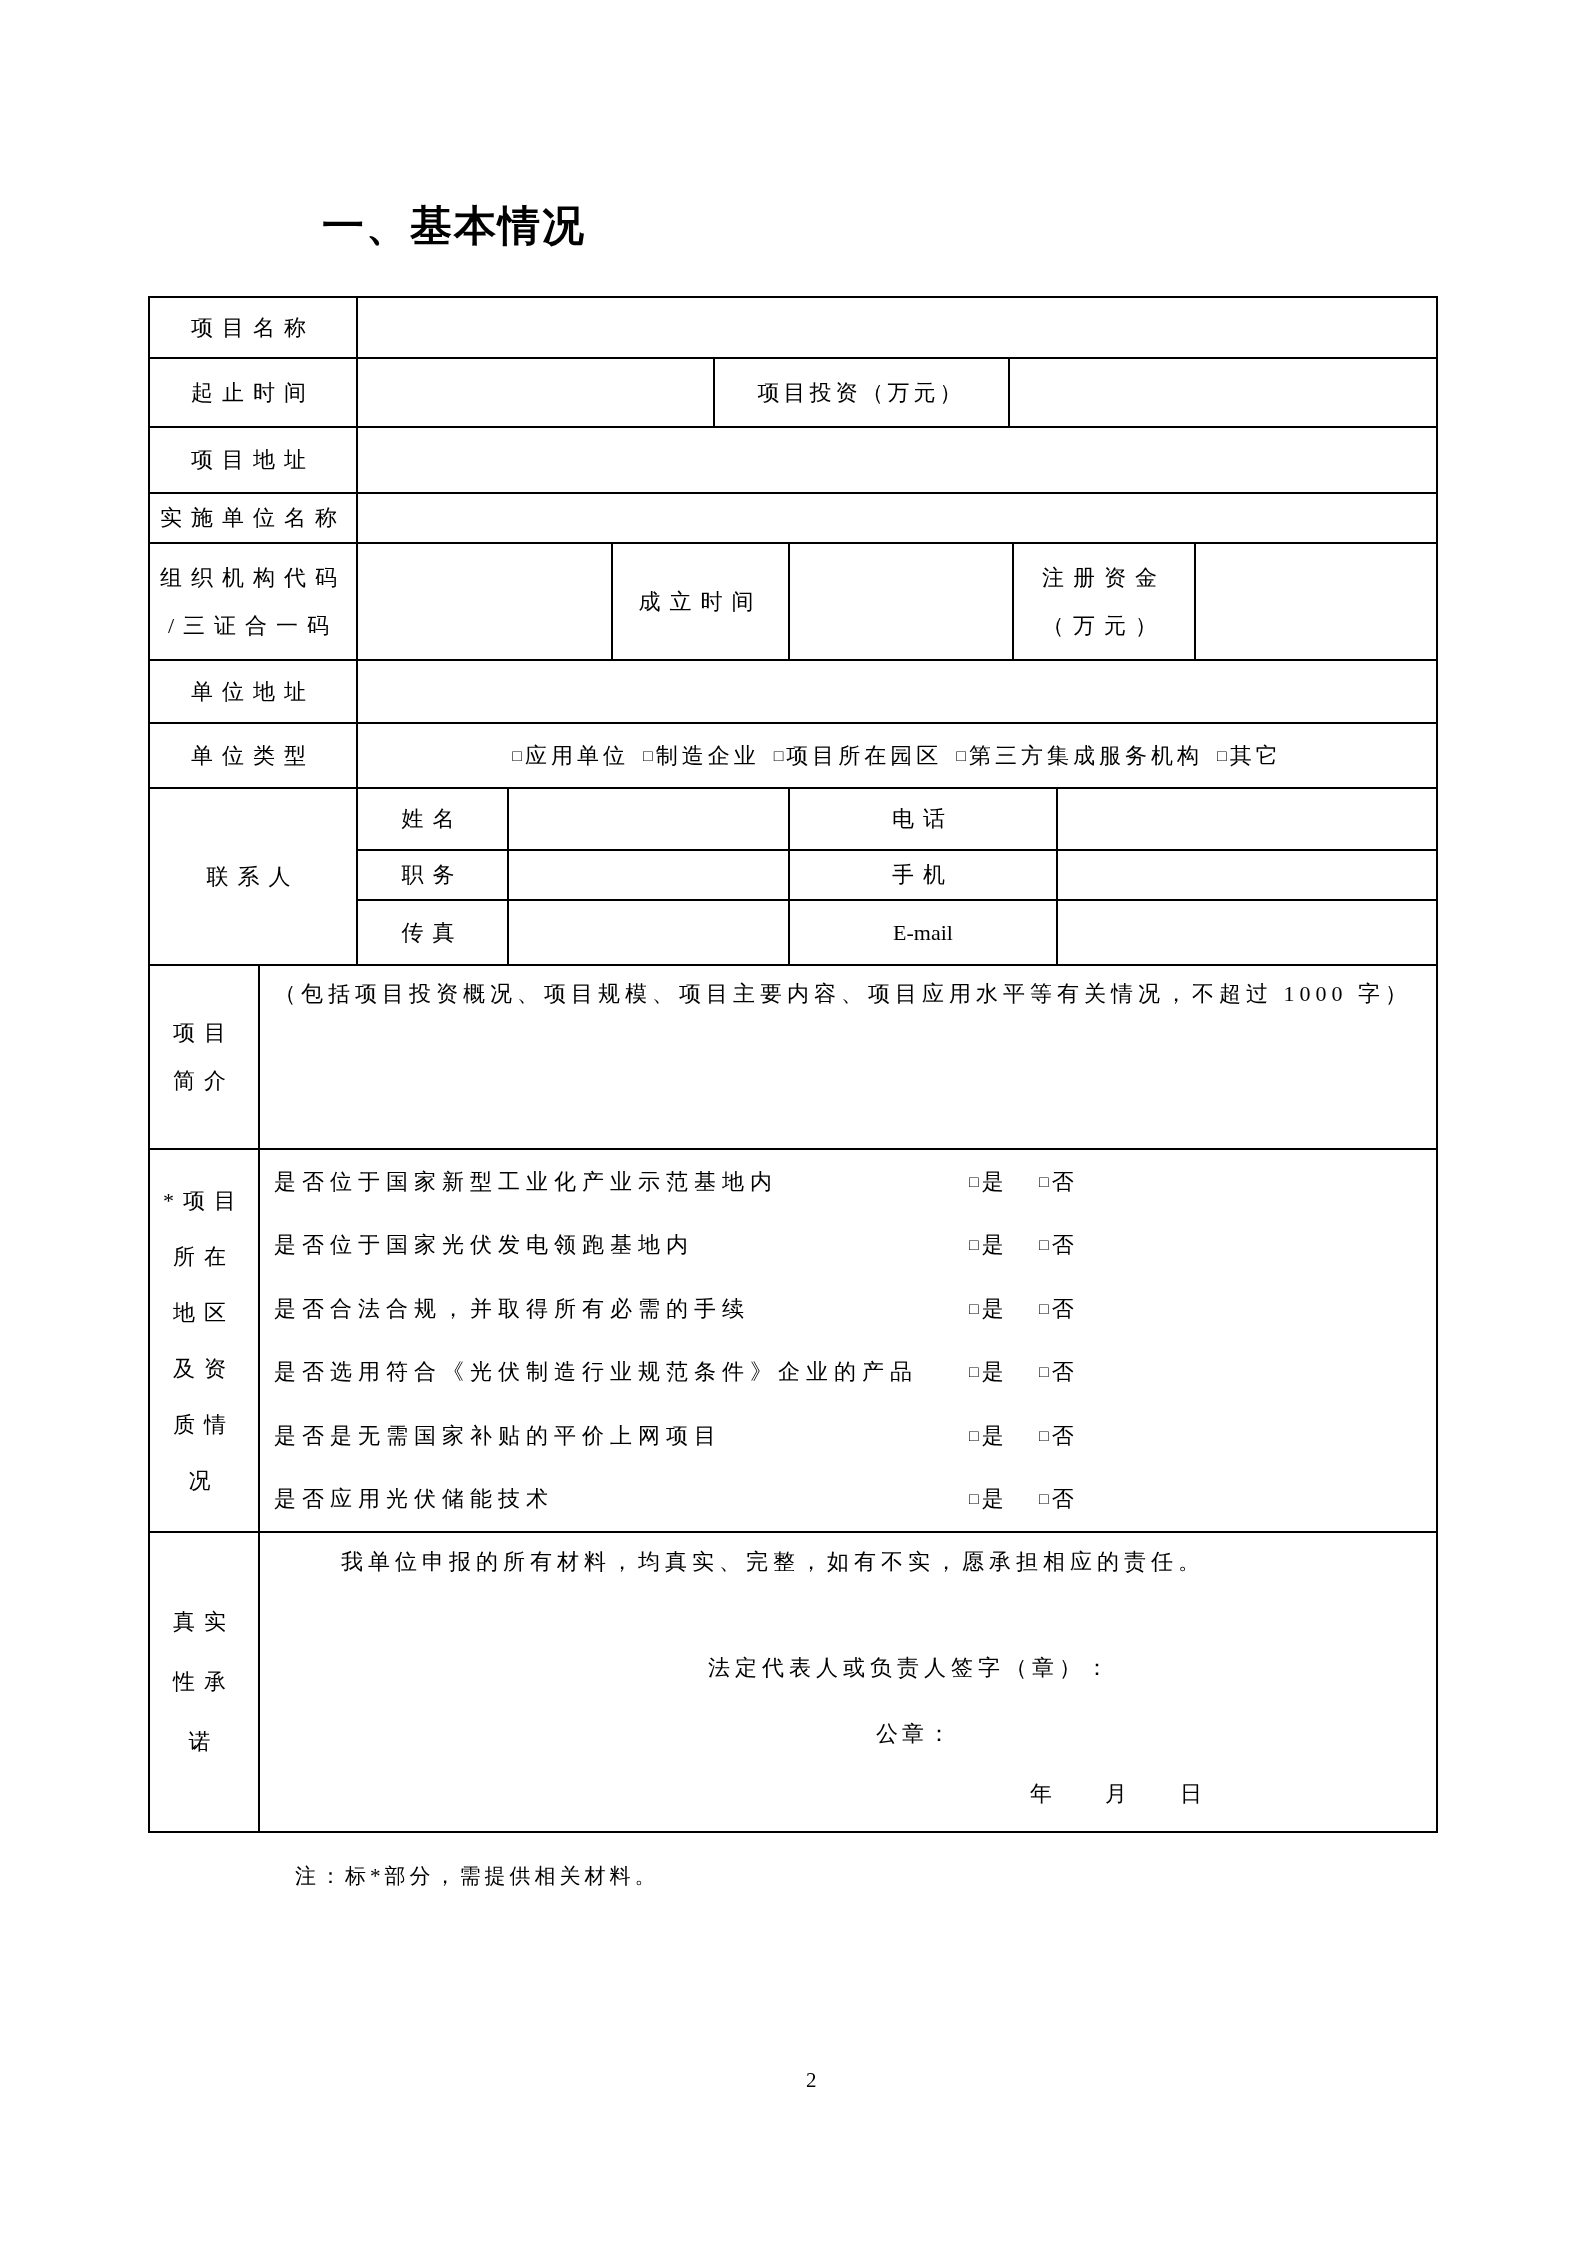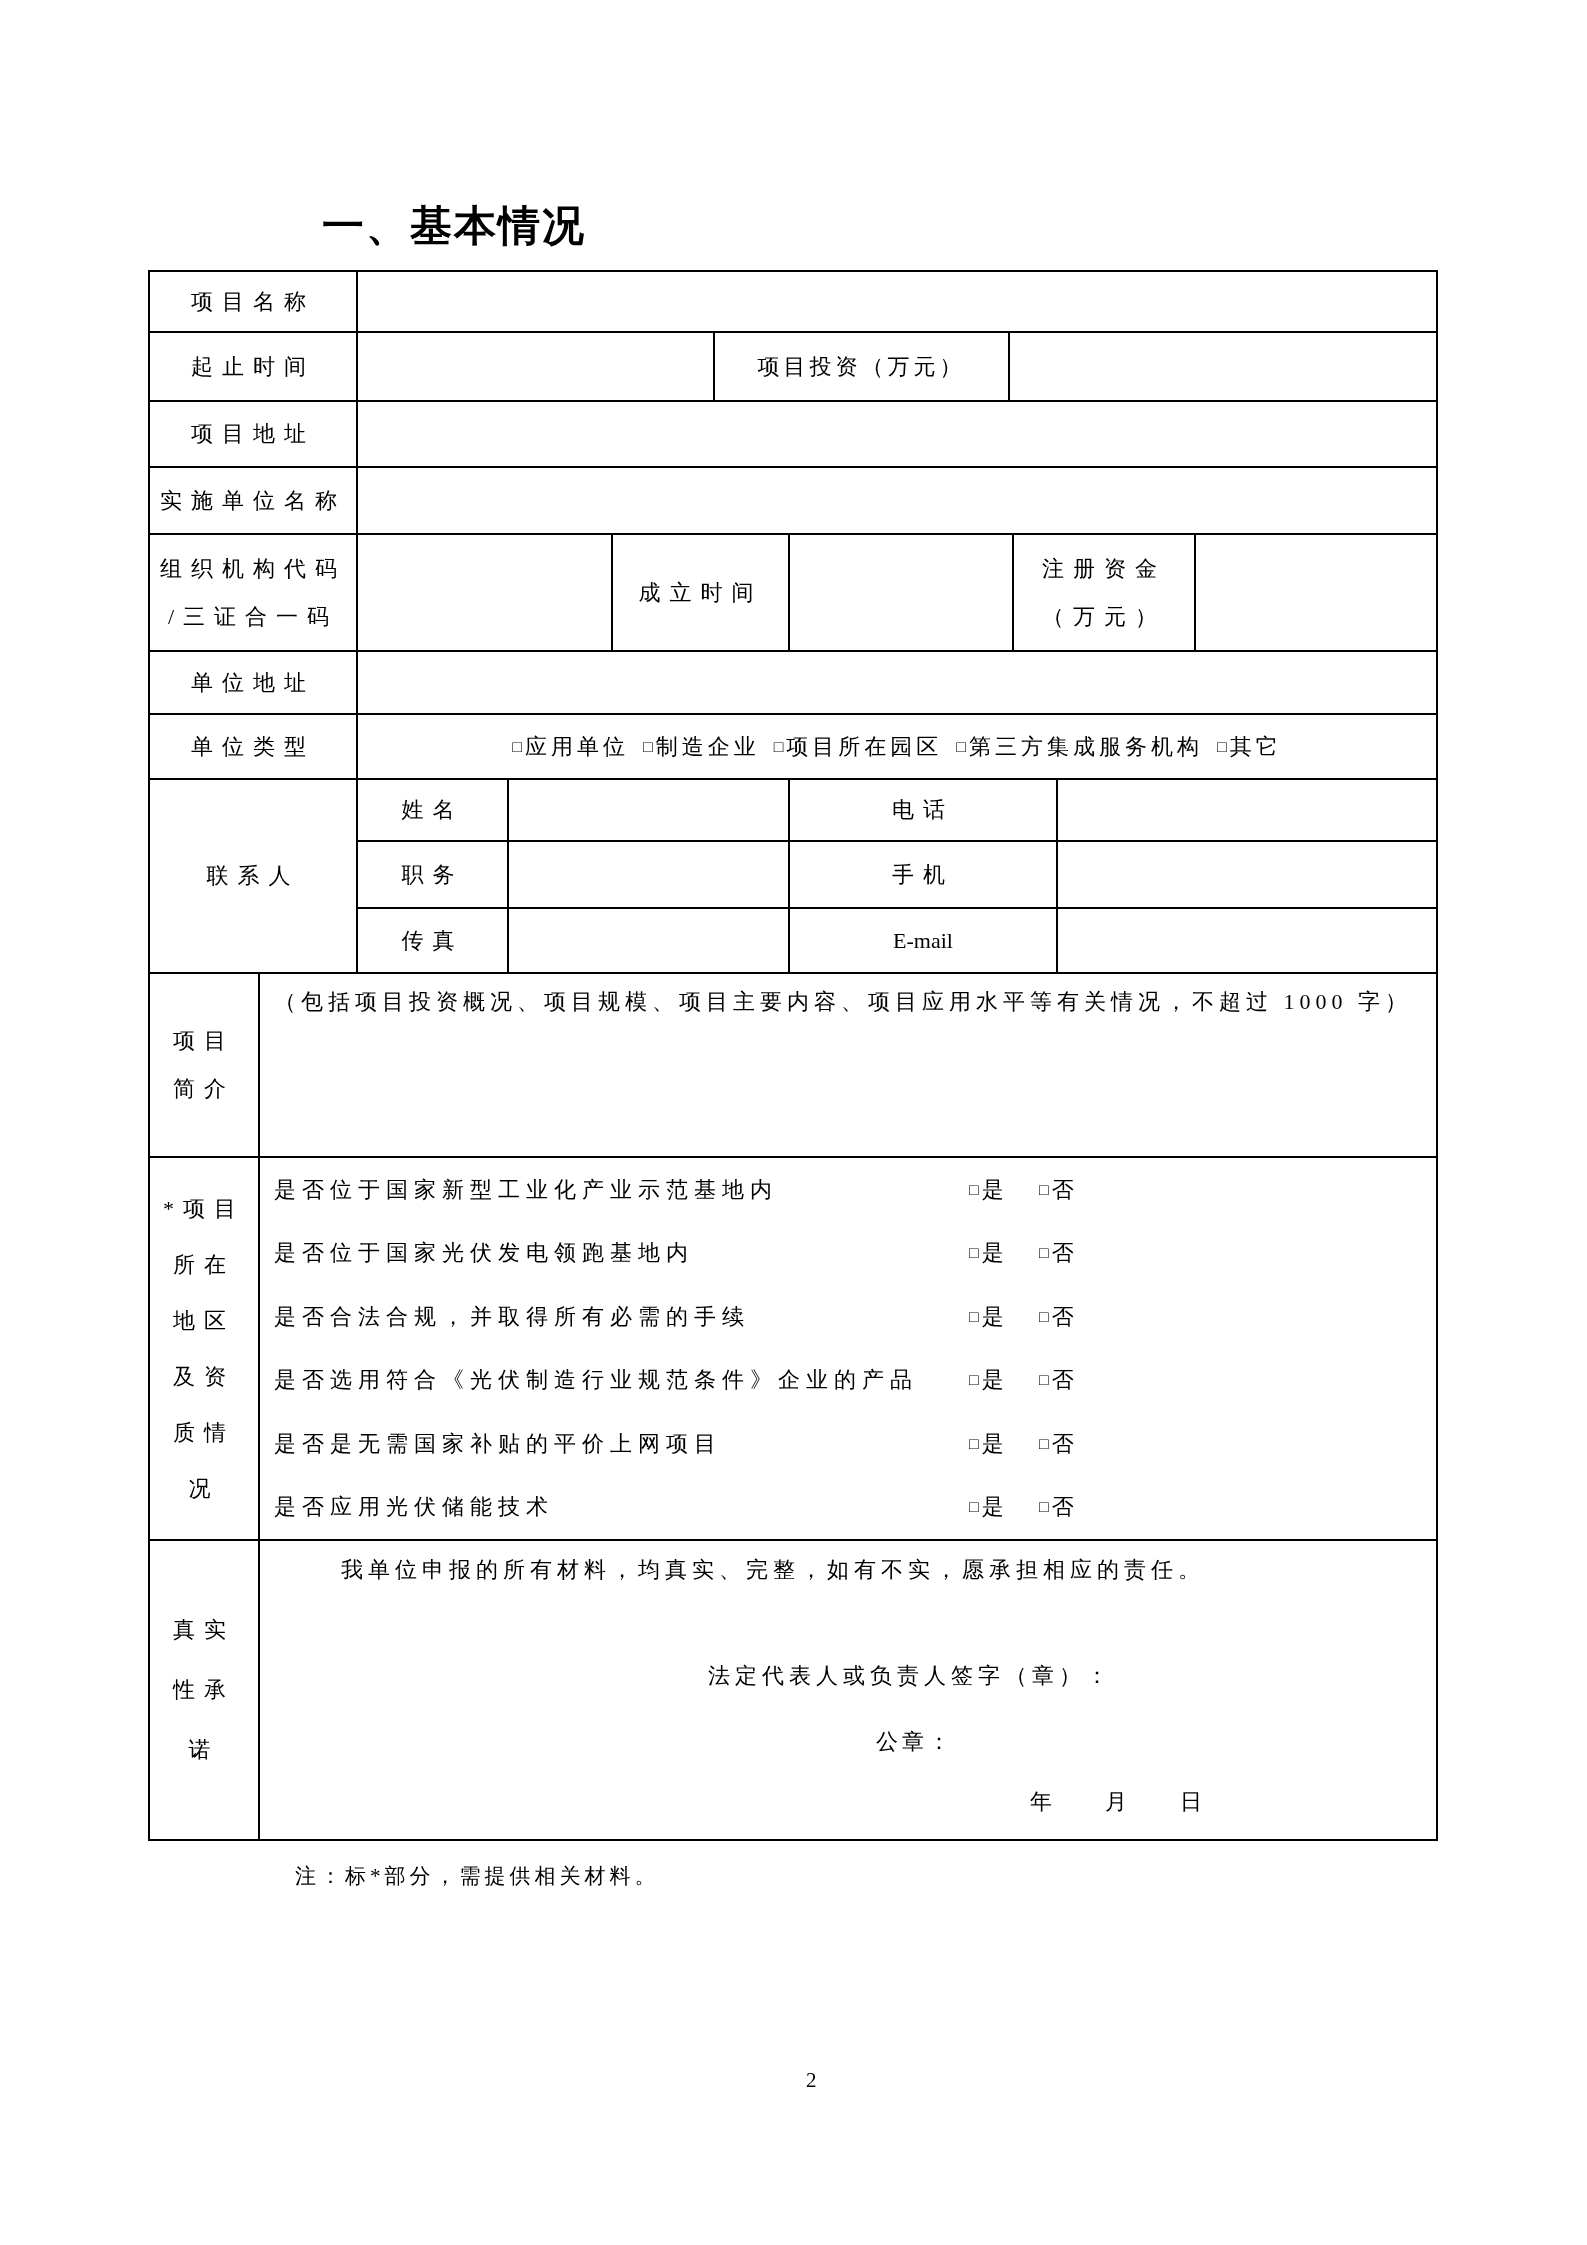--- a/index.html
+++ b/index.html
@@ -11,39 +11,39 @@
     color: #000;
     font-size: 22px;
   }
   .page-title {
     position: absolute; left: 322px; top: 200px;
     font-family: Liberation Sans, sans-serif;
     font-weight: bold; font-size: 42px; letter-spacing: 2px;
     line-height: 52px; white-space: nowrap;
   }
   .tbl {
-    position: absolute; left: 148px; top: 270px; width: 1290px;
+    position: absolute; left: 148px; top: 296px; width: 1290px;
     border: 2px solid #000; background: #fff;
   }
   .row { display: flex; border-bottom: 2px solid #000; }
   .row.last { border-bottom: none; }
   .cell {
     border-right: 2px solid #000;
     display: flex; align-items: center; justify-content: center;
     overflow: hidden;
   }
   .cell.endc { border-right: none; }
   .lab { text-align: center; letter-spacing: 9px; line-height: 34px; }
   .lab2 { flex-direction: column; align-items: center; }
   .lab2 .ln { line-height: 48px; letter-spacing: 9px; white-space: nowrap; }
   .w208 { width: 208px; flex: 0 0 208px; }
   .w110 { width: 110px; flex: 0 0 110px; }
   .grow { flex: 1 1 auto; align-items: center; }
   
-  .h61{height:61px} .h69{height:69px} .h66{height:66px} .h67{height:67px}
+  .h61{height:61px} .h69{height:69px} .h66{height:66px} .h67{height:50px}
   .h117{height:117px} .h63{height:63px} .h65{height:65px} .h62{height:62px}
   .h184{height:184px} .h383{height:383px} .h298{height:298px}
   
   .w357{width:357px;flex:0 0 357px} .w295{width:295px;flex:0 0 295px}
   .w255{width:255px;flex:0 0 255px} .w177{width:177px;flex:0 0 177px}
   .w224{width:224px;flex:0 0 224px} .w182{width:182px;flex:0 0 182px}
   
   .contact-right { flex: 1 1 auto; display: flex; flex-direction: column; }
   .subrow { display: flex; border-bottom: 2px solid #000; }
   .subrow.last { border-bottom: none; }

